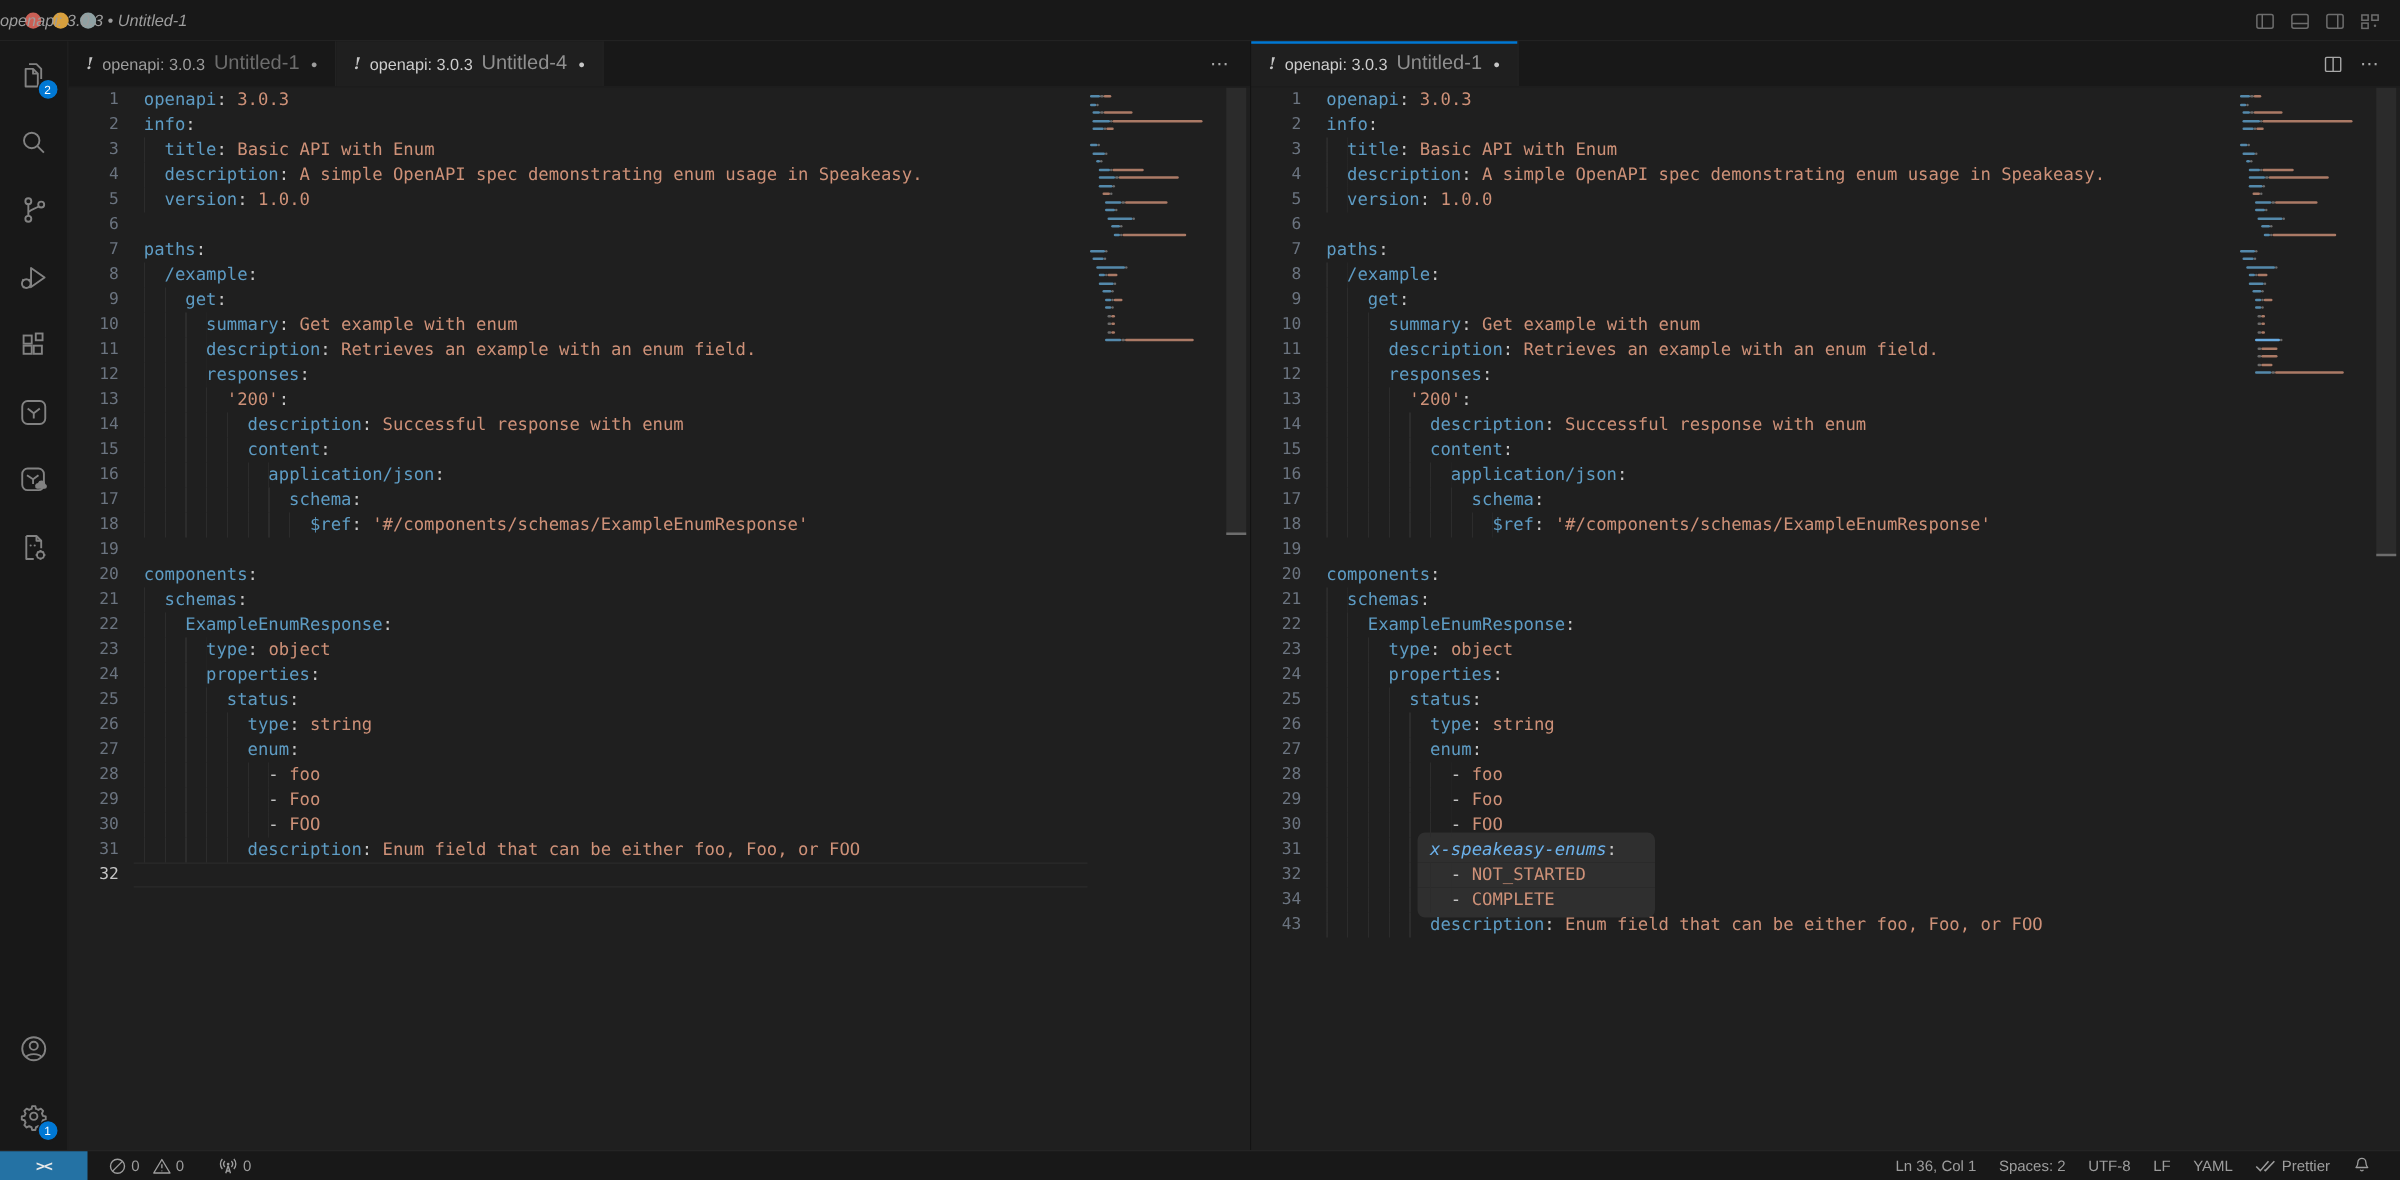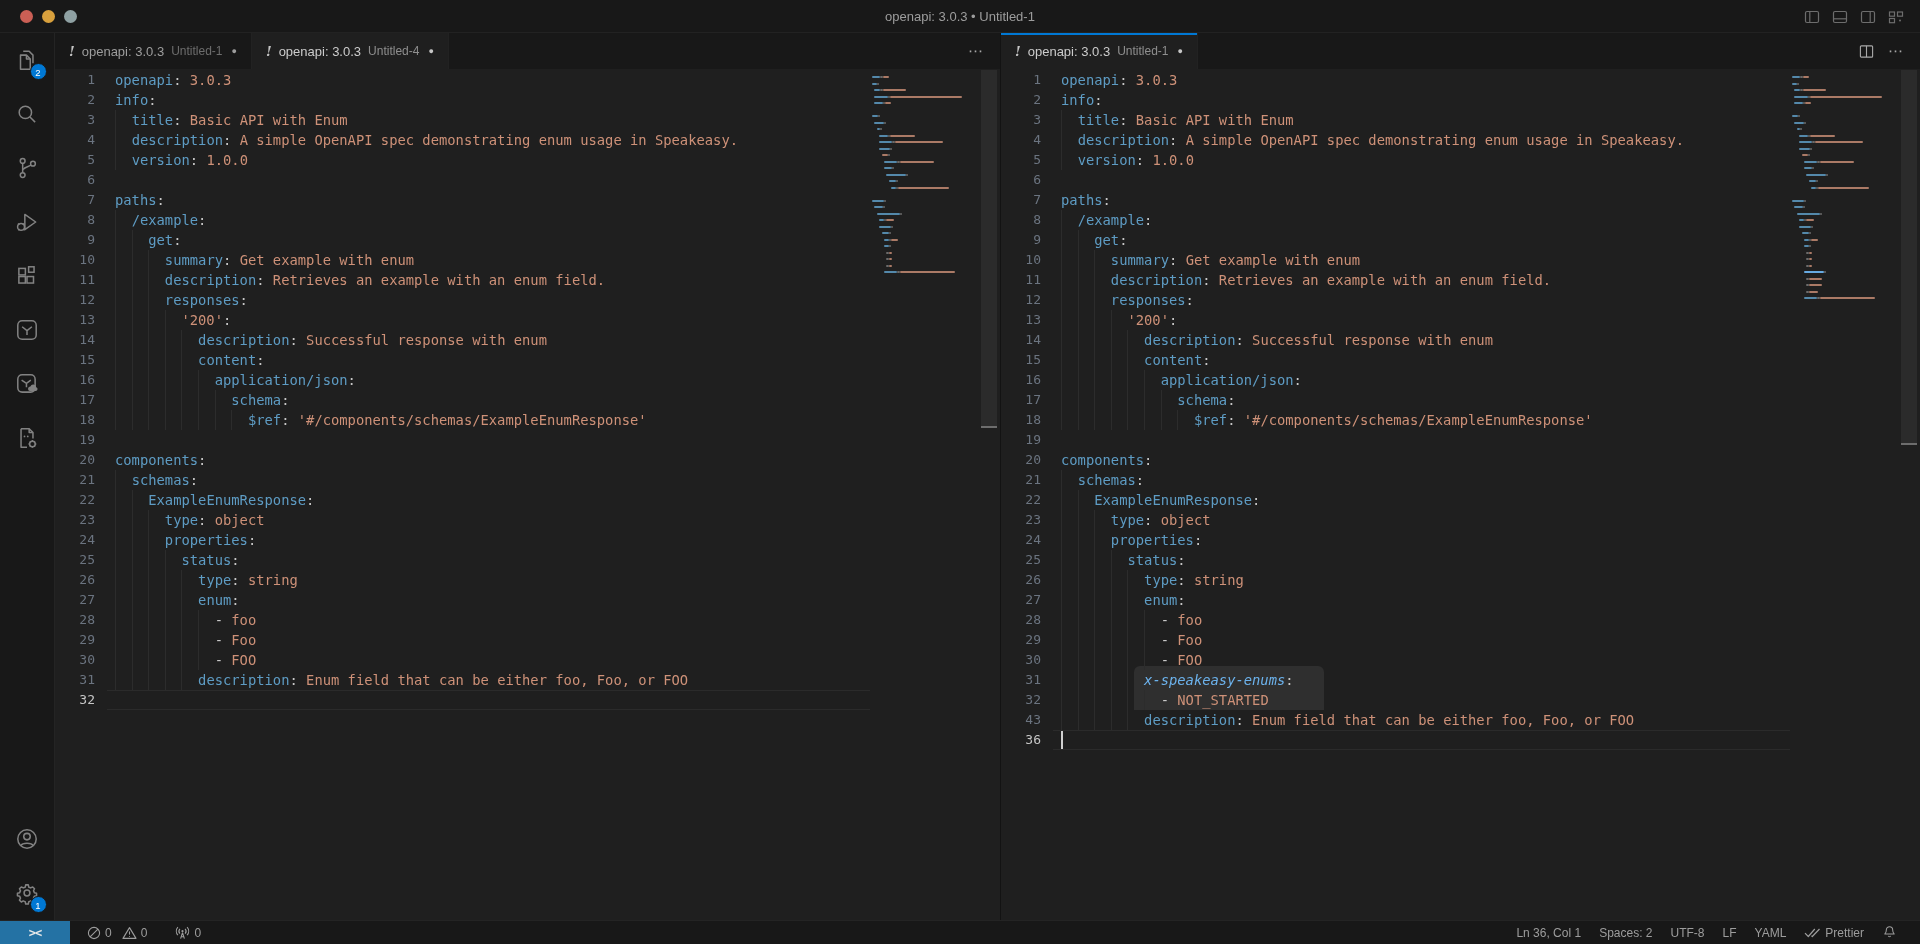--- a/index.html
+++ b/index.html
@@ -6,21 +6,21 @@
   html,body { width:1920px; height:944px; overflow:hidden; background:#181818;
     font-family:"Liberation Sans", sans-serif; -webkit-font-smoothing:antialiased; }
 
   
   .titlebar { position:absolute; left:0; top:0; width:1920px; height:33px; background:#181818;
     border-bottom:1px solid #222; }
   .traffic { position:absolute; left:20px; top:10px; display:flex; gap:9px; }
   .light { width:13px; height:13px; border-radius:50%; }
   .light.red{ background:#ca5f55; } .light.yellow{ background:#d8a03d; } .light.green{ background:#8fa1a3; }
   .title-text { position:absolute; left:0; right:0; top:0; height:33px; line-height:33px;
-    text-align:center; color:#9d9d9d; font-size:13px; }
+    color:#9d9d9d; font-size:13px;font-style:italic; }
   .layout-controls { position:absolute; right:16px; top:0; height:33px; display:flex; align-items:center; gap:12px; }
   .layout-controls svg { display:block; }
 
   
   .activitybar { position:absolute; left:0; top:33px; bottom:24px; width:55px; background:#181818;
     border-right:1px solid #242424; display:flex; flex-direction:column; align-items:center; }
   .ab-top { display:flex; flex-direction:column; align-items:center; }
   .ab-bottom { margin-top:auto; display:flex; flex-direction:column; align-items:center; }
   .ab-item { position:relative; width:55px; height:54px; display:flex; align-items:center; justify-content:center; }
   .ab-item svg { display:block; }
@@ -32,21 +32,21 @@
   .group { position:absolute; top:33px; bottom:24px; background:#1f1f1f; }
   .group.left  { left:55px;  width:945px; }
   .group.right { left:1000px; width:920px; border-left:1px solid #131313; }
   .tabbar { position:absolute; left:0; top:0; right:0; height:37px; background:#181818;
     border-bottom:1px solid #1f1f1f; display:flex; align-items:stretch; }
   .tab { display:flex; align-items:center; gap:7px; padding:0 14px; font-size:13px; color:#9d9d9d;
     background:#181818; border-right:1px solid #222; position:relative; white-space:nowrap; }
   .tab .ticon { font-family:"DejaVu Serif", serif; font-style:italic; font-weight:bold;
     font-size:13px; color:#c5c5c5; }
   .tab .tlabel { color:#9d9d9d; }
-  .tab .tdetail { color:#6d6d6d; font-size:12px; }
+  .tab .tdetail { color:#6d6d6d; font-size:16px; }
   .tab .tdot { font-size:9px; color:#9d9d9d; margin-left:2px; }
   .tab.active { background:#1f1f1f; }
   .tab.active .tlabel { color:#cccccc; }
   .tab.active .tdetail { color:#8f8f8f; }
   .tab.active .tdot { color:#c6c6c6; }
   .tab.focused { box-shadow: inset 0 2px 0 #0078d4; }
   .tab-actions { margin-left:auto; display:flex; align-items:center; gap:14px; padding-right:16px; color:#a8a8a8; }
   .tab-actions .more { font-size:15px; letter-spacing:1px; color:#a8a8a8; }
   .tab-actions svg { display:block; }
 
@@ -669,27 +669,27 @@
           <div class="blockbg first"></div>
           <span class="gutter">31</span>
           <span class="code"><span class="tok-w">          </span><span class="tok-x">x-speakeasy-enums</span><span class="tok-p">:</span></span>
         </div>
         <div class="row">
           <div class="blockbg"></div>
           <span class="gutter">32</span>
           <span class="code"><span class="tok-w">            </span><span class="tok-p">- </span><span class="tok-s">NOT_STARTED</span></span>
         </div>
         <div class="row">
+          <div class="blockbg last"></div>
+          <span class="gutter">34</span>
+          <span class="code"><span class="tok-w">            </span><span class="tok-p">- </span><span class="tok-s">COMPLETE</span></span>
+        </div>
+        <div class="row">
           <span class="gutter">43</span>
           <span class="code"><span class="tok-w">          </span><span class="tok-k">description</span><span class="tok-p">: </span><span class="tok-s">Enum field that can be either foo, Foo, or FOO</span></span>
-        </div>
-        <div class="row current">
-          <span class="gutter">36</span>
-          <span class="code"></span>
-          <span class="cursor"></span>
         </div>
       </div>
     <div class="minimap">
         <div class="mrow" style="top: 0px;">
           <span class="mb-k" style="left: 0px; width: 8.4px;"></span>
           <span class="mb-p" style="left: 8.4px; width: 2.4px;"></span>
           <span class="mb-s" style="left: 10.8px; width: 6px;"></span>
         </div>
         <div class="mrow" style="top: 6.5px;">
           <span class="mb-k" style="left: 0px; width: 4.8px;"></span>

